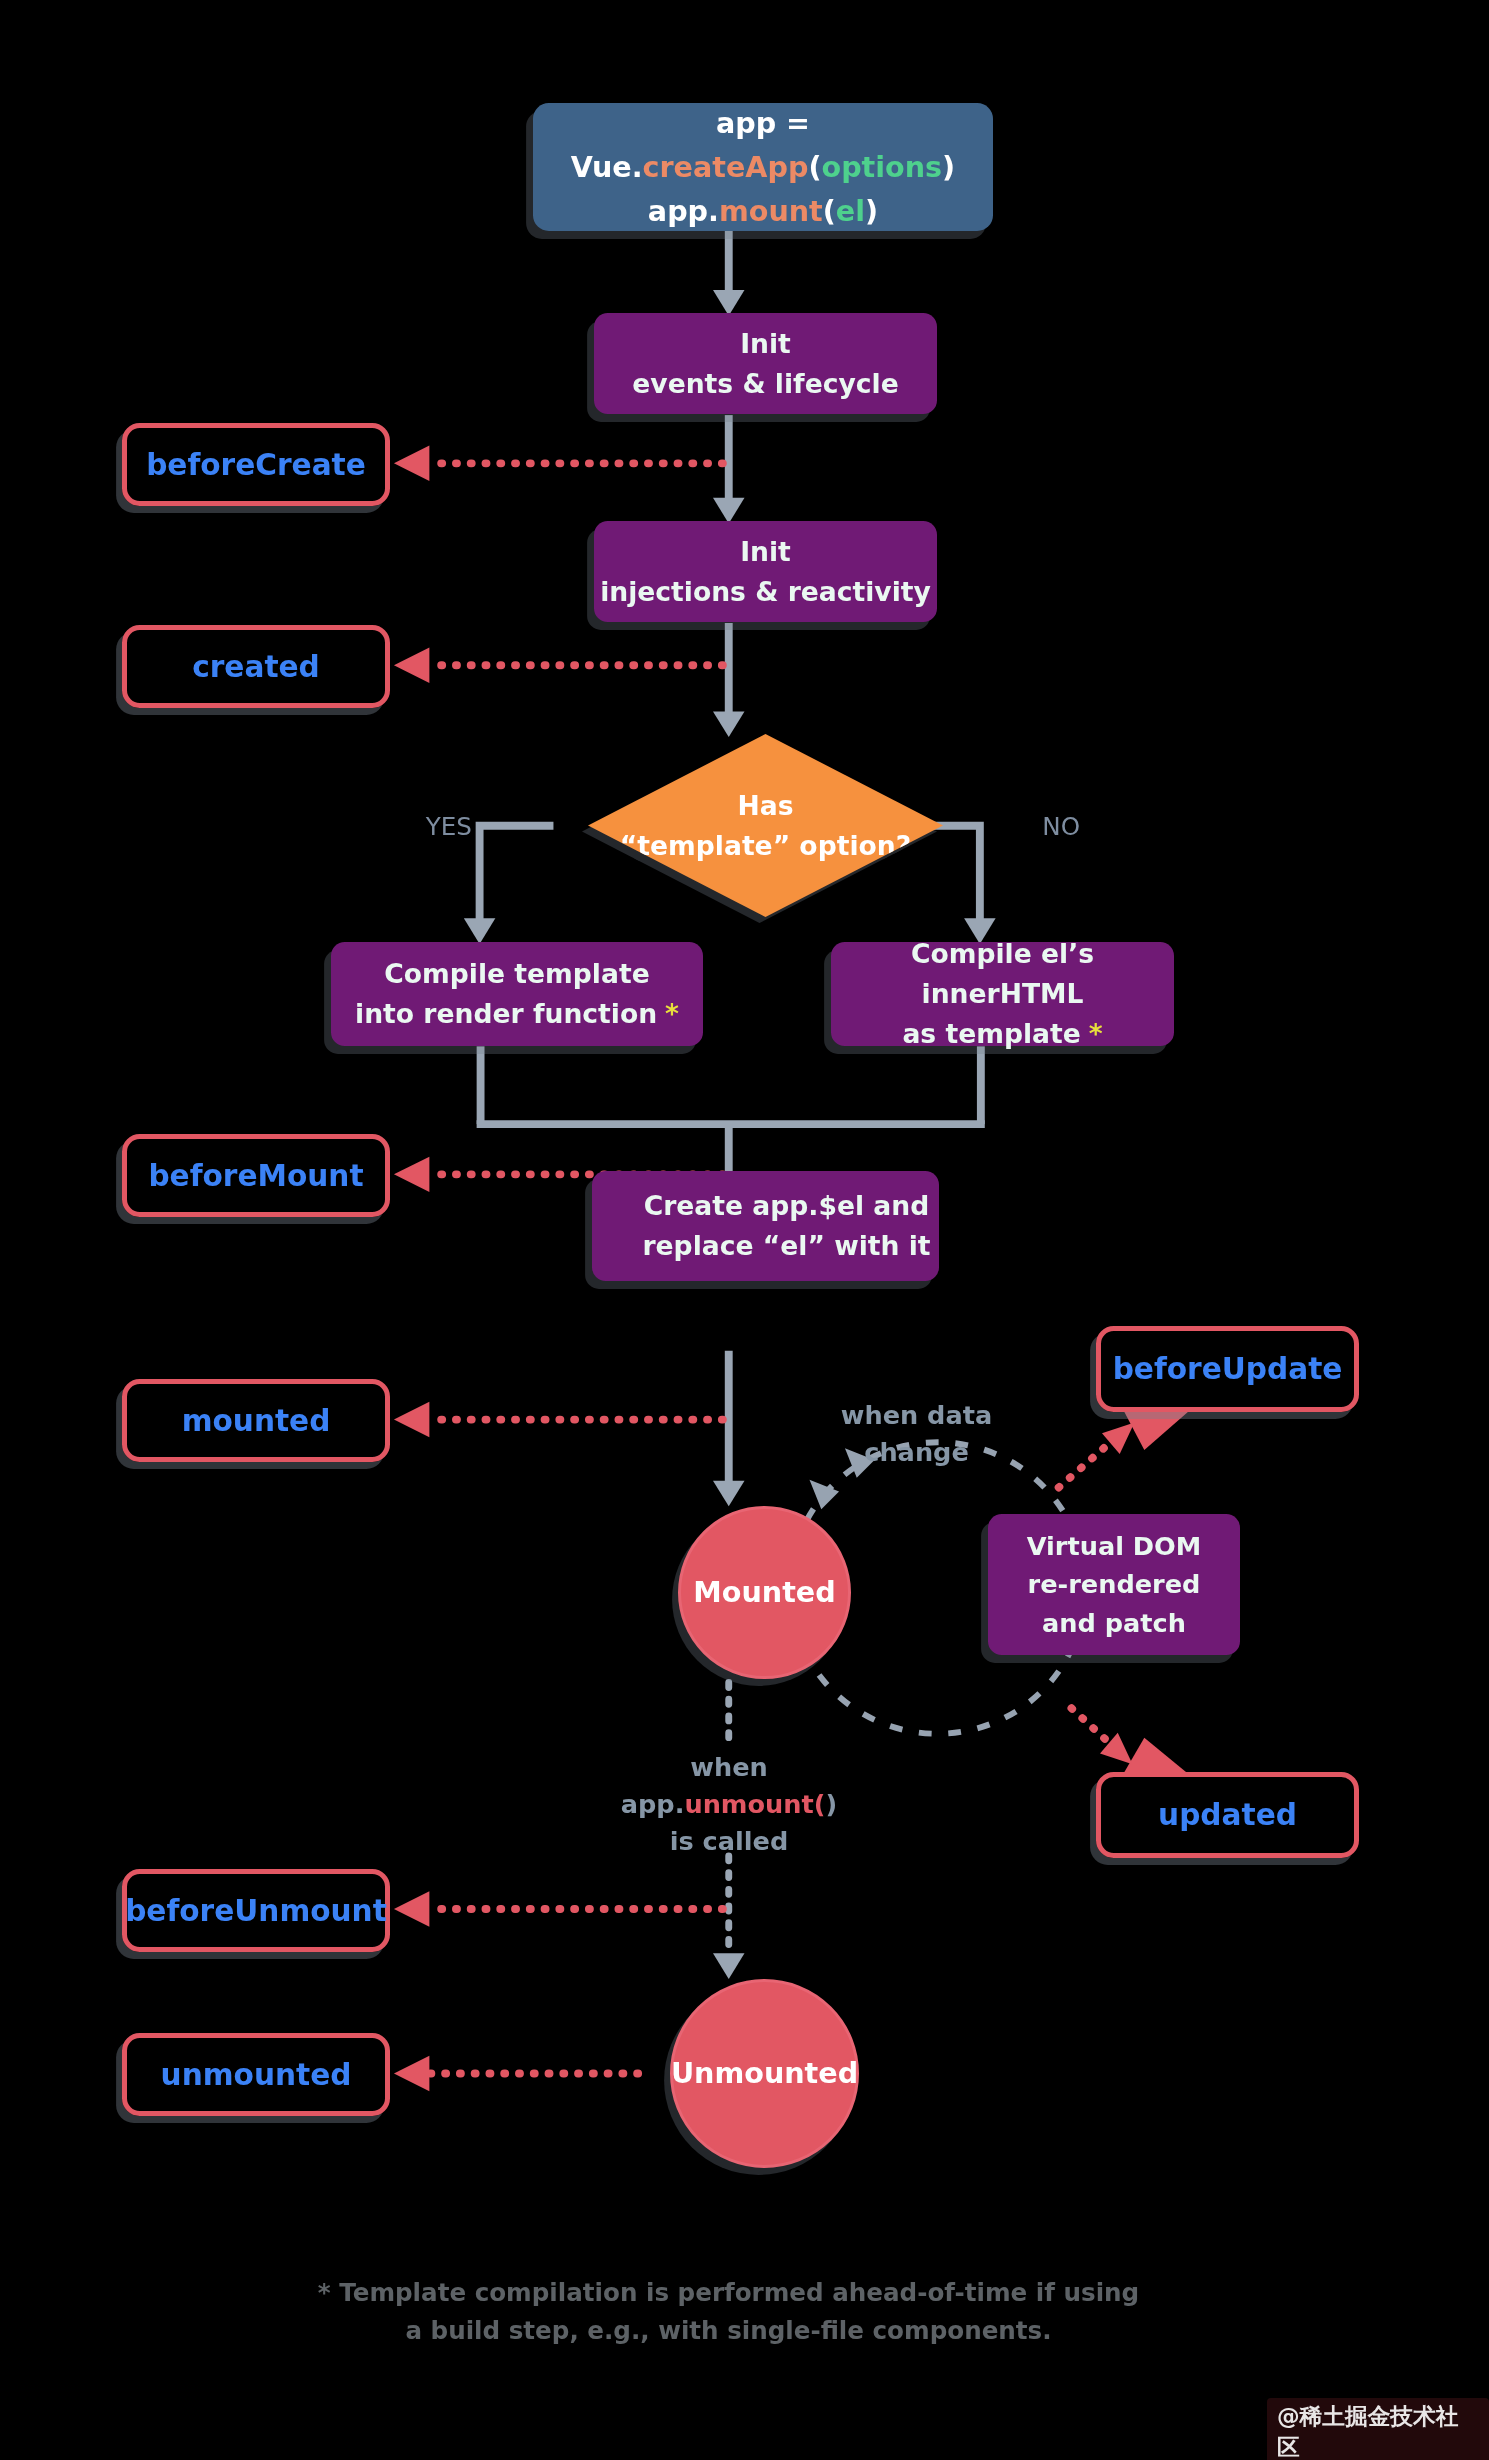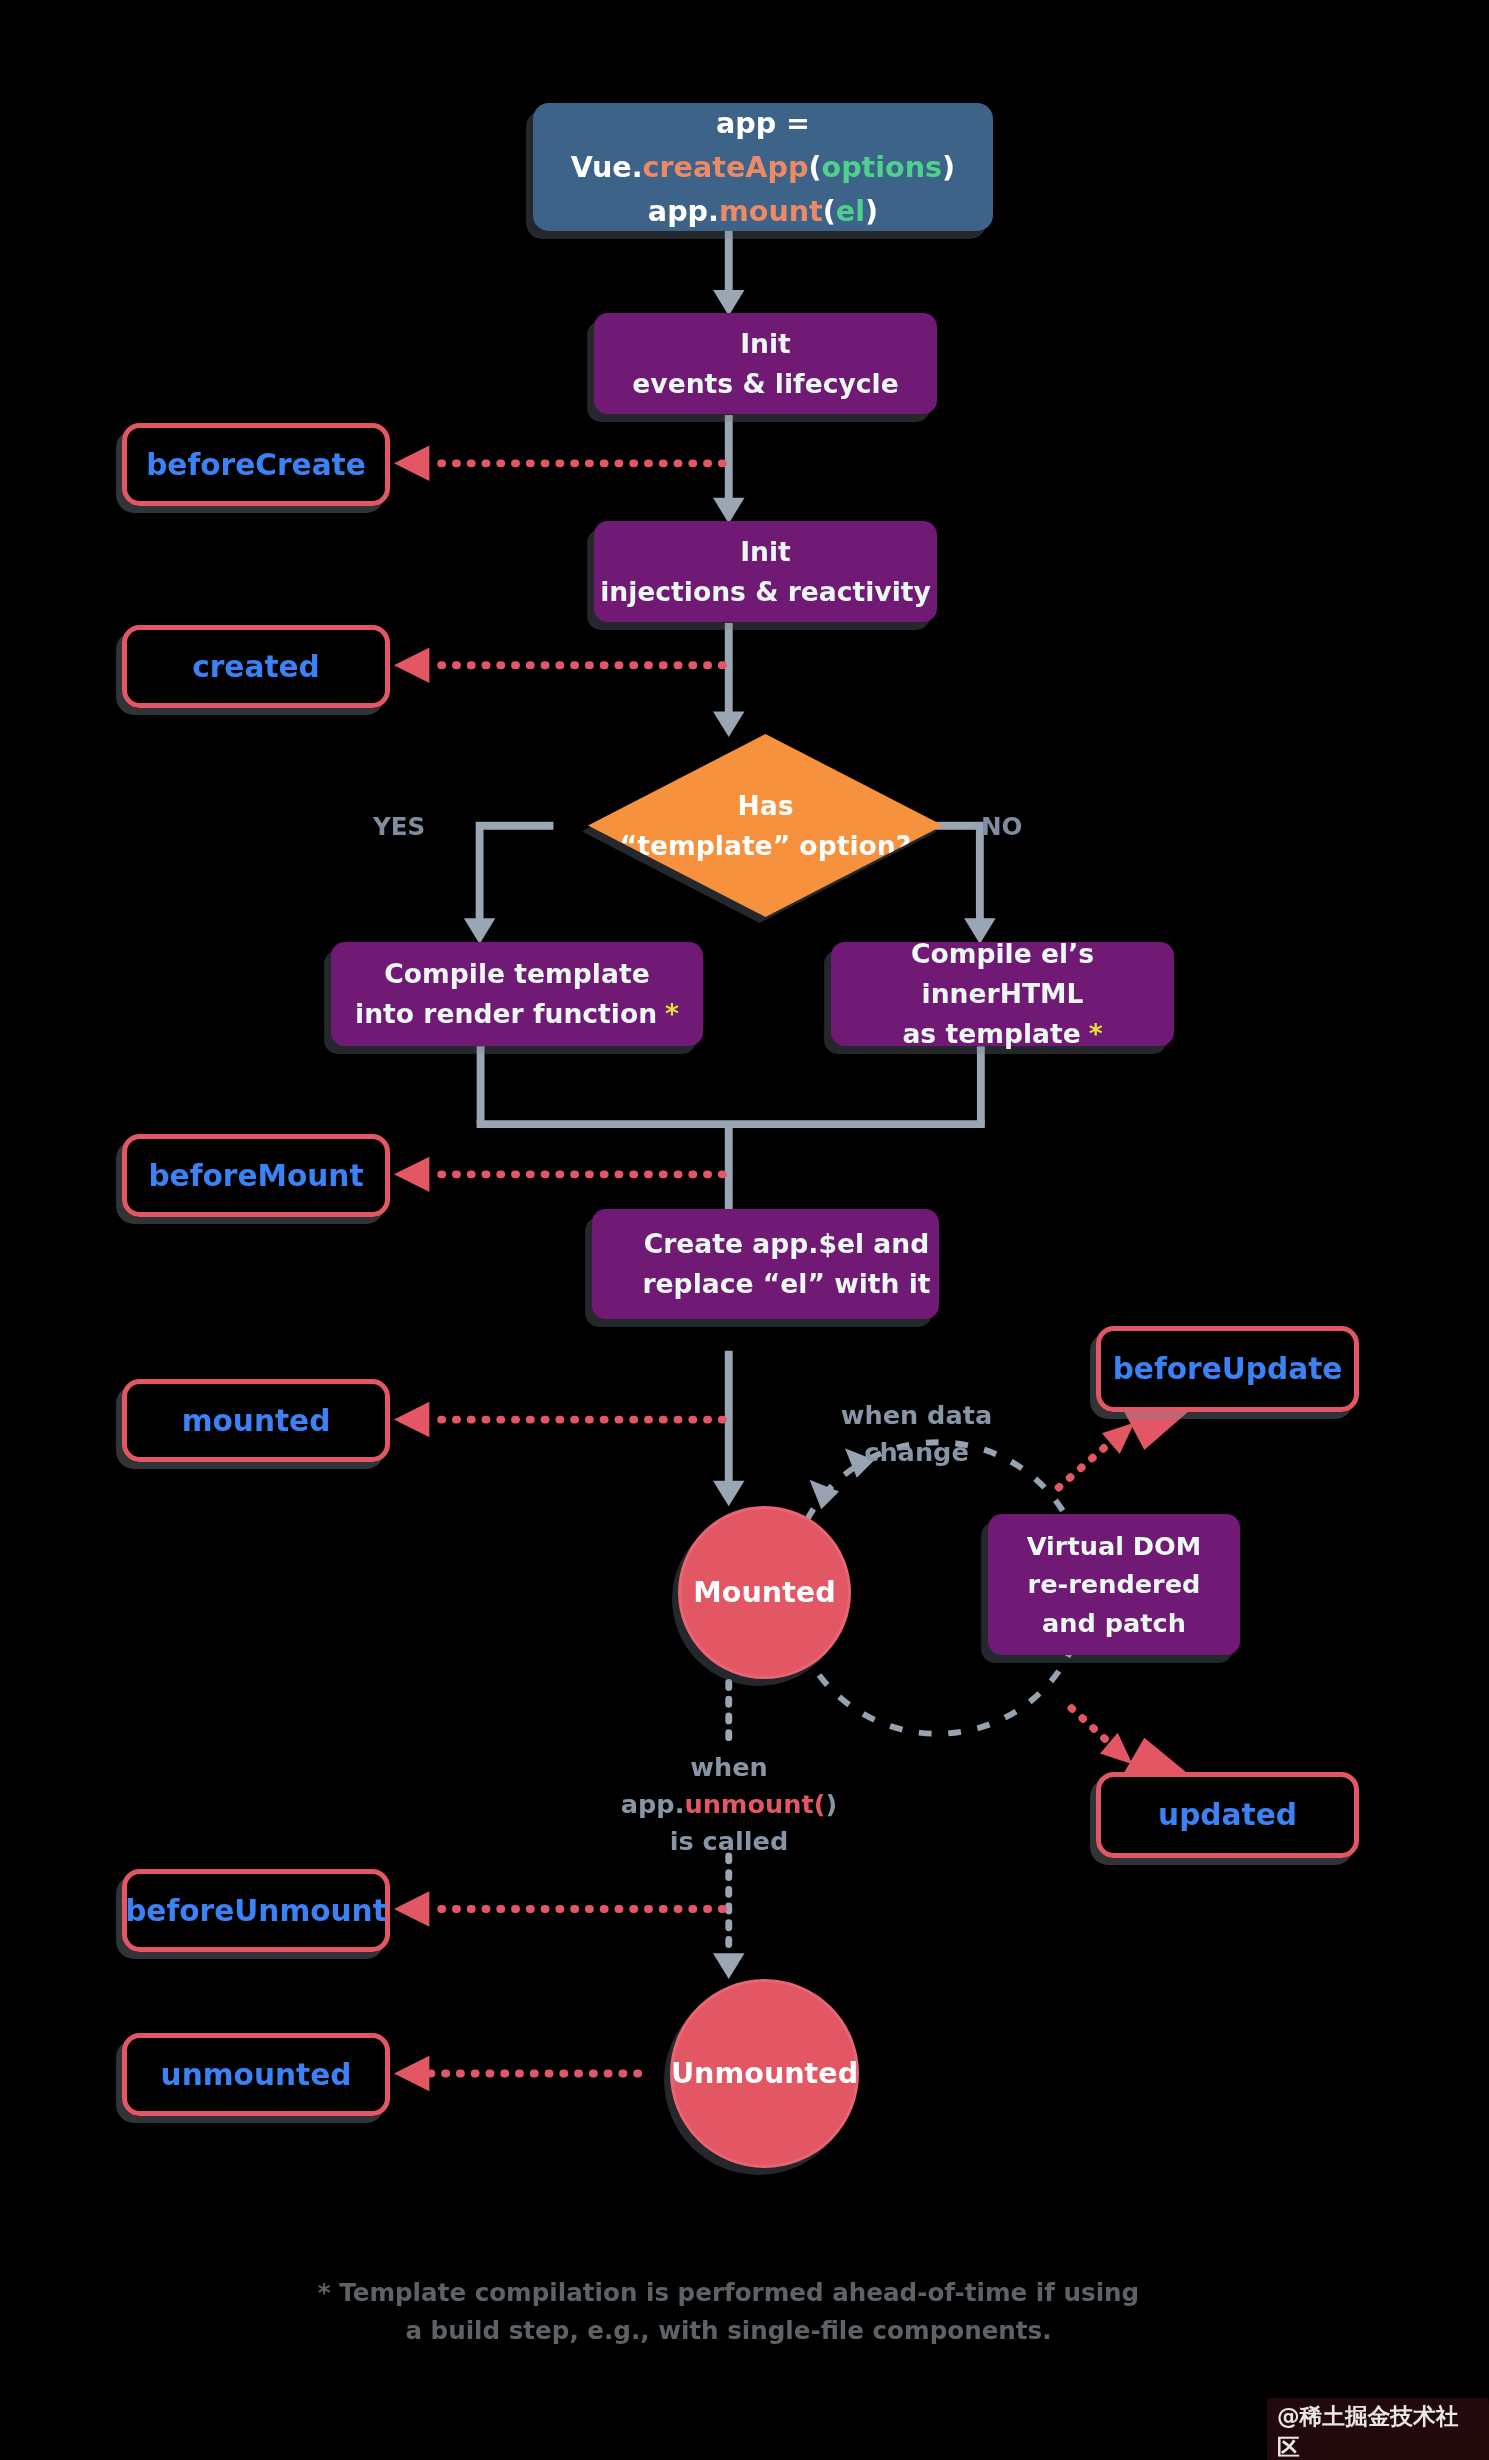--- a/index.html
+++ b/index.html
@@ -36,22 +36,22 @@
     color:#fff; font-weight:700; font-size:28.6px;
     box-shadow:-5.9px 6.9px 0 rgba(120,130,142,0.30);
   }
   .hook-badge {
     position:absolute; display:flex; align-items:center; justify-content:center;
     border:5.9px solid #e25763; border-radius:17.7px; color:#3b82f6;
     font-weight:700; font-size:29.6px; background:transparent; z-index:2;
     box-shadow:-5.9px 6.9px 0 rgba(120,130,142,0.40);
   }
   .gray-label {
-    position:absolute; color:#7e8da0; font-weight:700; font-size:24.6px;
-    text-align:left; z-index:2;
+    position:absolute; color:#7e8da0; font-weight:400; font-size:24.6px;
+    text-align:right; z-index:2;
   }
   .loop-label {
     position:absolute; color:#8696a6; font-weight:700; font-size:25.6px;
     text-align:center; line-height:1.45; z-index:2;
   }
   .loop-label .red-tok { color:#e25763; }
   .footer-note {
     position:absolute; color:#5d6266; font-weight:600; font-size:24.6px;
     text-align:center; line-height:1.55; z-index:2;
   }
@@ -167,21 +167,21 @@
 
   <div class="node green-box" style="left:795px; top:942px; width:343px; height:104px;">
     <div>Compile el’s innerHTML</div>
     <div><span>as template</span><span class="asterisk">*</span></div>
   </div>
 
   <div class="hook-badge" style="left:122px; top:1134px; width:268px; height:83px;">
     <span>beforeMount</span>
   </div>
 
-  <div class="node green-box" style="left:556px; top:1209px; width:347px; height:110px;padding-left:42px;">
+  <div class="node green-box" style="left:556px; top:1171px; width:347px; height:110px;padding-left:42px;">
     <div>Create app.$el and</div>
     <div>replace “el” with it</div>
   </div>
 
   <div class="hook-badge" style="left:122px; top:1379px; width:268px; height:83px;">
     <span>mounted</span>
   </div>
 
   <div class="hook-badge" style="left:1096px; top:1326px; width:263px; height:86px;">
     <span>beforeUpdate</span>

